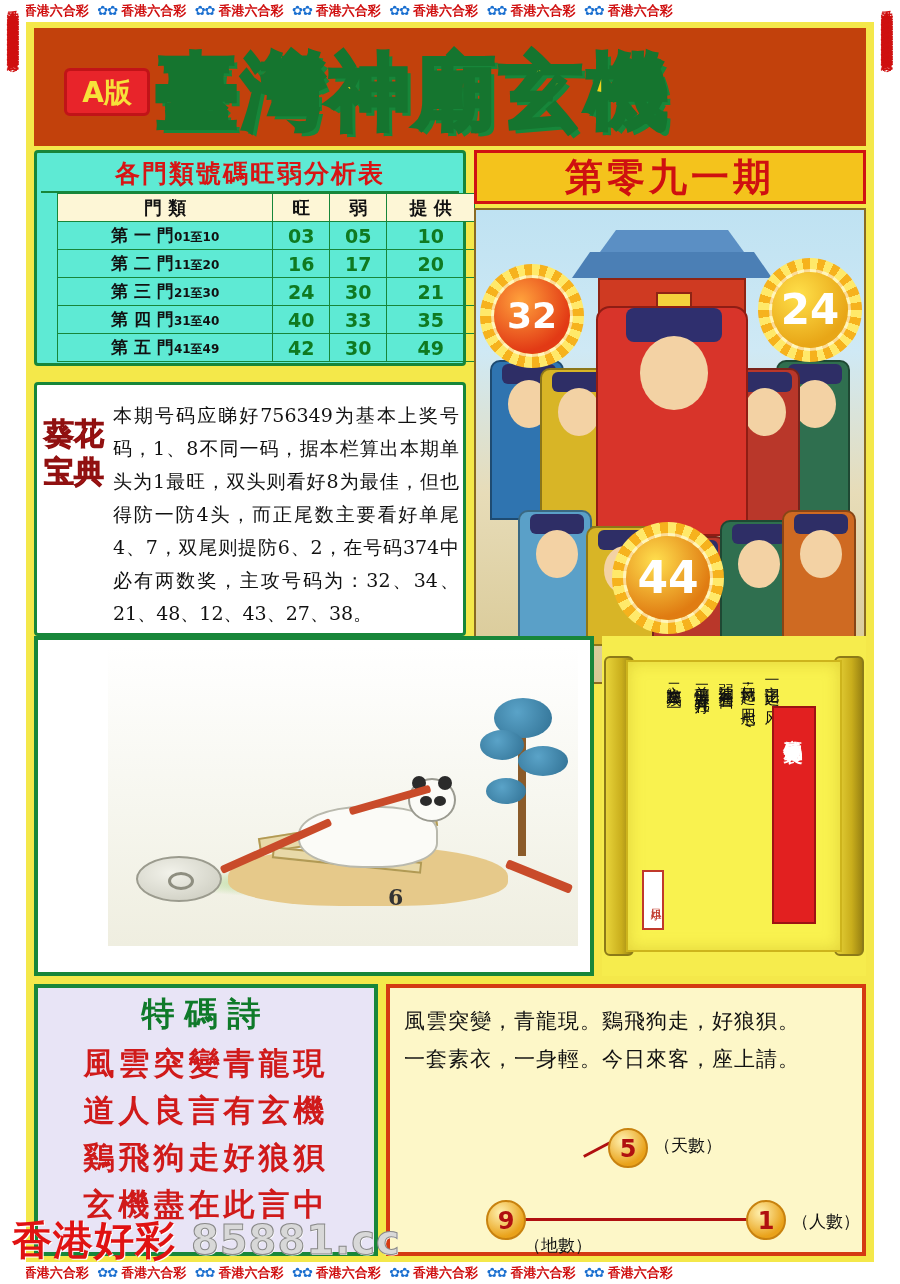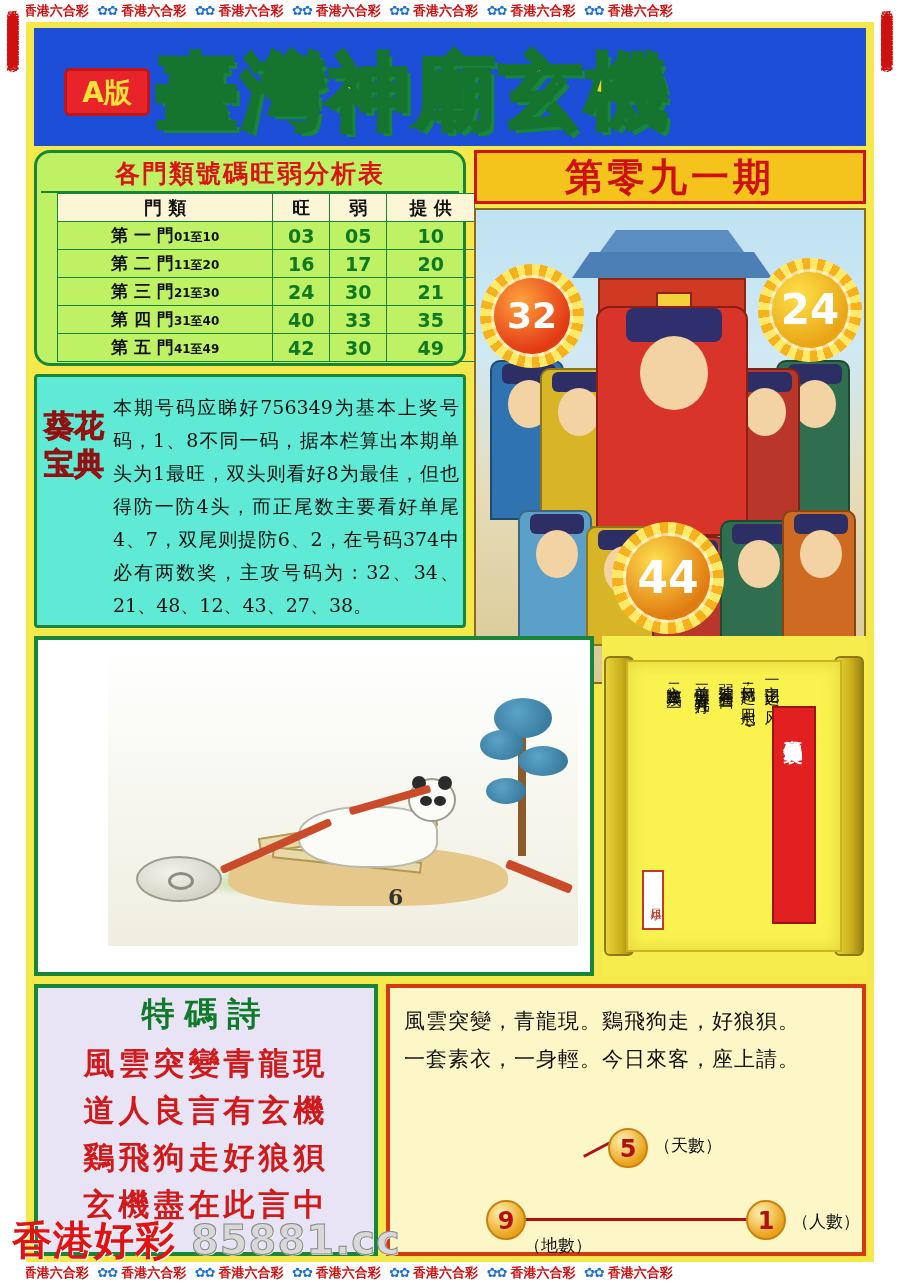--- a/index.html
+++ b/index.html
@@ -36,21 +36,21 @@
 
   .stage {
     position: absolute; left: 26px; top: 22px;
     width: 848px; height: 1240px;
     background: #f4e84a;
   }
 
   
   .title-bar {
     position: absolute; left: 8px; top: 6px; width: 832px; height: 118px;
-    background: #1d4ed8;
+    background: #c2410c;
   }
   .title-badge {
     position: absolute; left: 30px; top: 40px; width: 86px; height: 48px;
     background: #e8242a; border-radius: 6px; border: 3px solid #c11318;
     color: #f7e23a; font-size: 28px; font-weight: bold;
     text-align: center; line-height: 44px;
     font-family: "DejaVu Sans", sans-serif;
   }
   .title-main {
     position: absolute; left: 122px; top: 14px; width: 700px; height: 100px;
@@ -61,21 +61,21 @@
     letter-spacing: 4px;
     white-space: nowrap;
     font-family: "DejaVu Sans", sans-serif;
   }
 
   
   .panel { position: absolute; }
 
   .tbl-panel {
     left: 8px; top: 128px; width: 432px; height: 216px;
-    background: #bef264; border: 3px solid #17863a; border-radius: 16px;
+    background: #5eead4; border: 3px solid #17863a; border-radius: 4px;
     padding: 4px;
   }
   .tbl-title {
     text-align: center; font-size: 25px; font-weight: bold; color: #d81414;
     letter-spacing: 2px; line-height: 34px;
     border-bottom: 2px solid #17863a;
   }
   table.grid { width: 100%; border-collapse: collapse; margin-left: 16px; }
   table.grid th, table.grid td {
     border: 1px solid #17863a; text-align: center;
@@ -164,22 +164,22 @@
   .sunburst {
     position: absolute; border-radius: 50%;
     background: repeating-conic-gradient(#ffe96a 0 9deg, #f6b21d 9deg 18deg);
   }
   .sb1 { left: 4px; top: 54px; width: 104px; height: 104px; }
   .sb2 { left: 282px; top: 48px; width: 104px; height: 104px; }
   .sb3 { left: 136px; top: 312px; width: 112px; height: 112px; }
 
   
   .kuihua {
-    left: 8px; top: 352px; width: 432px; height: 254px;
-    background: #5eead4; border: 3px solid #17863a; border-radius: 4px;
+    left: 8px; top: 360px; width: 432px; height: 254px;
+    background: #ffffff; border: 3px solid #17863a; border-radius: 4px;
   }
   .kuihua-side {
     position: absolute; left: 6px; top: 30px; width: 62px;
     font-size: 30px; font-weight: bold; color: #e02020;
     line-height: 38px; text-align: center;
     -webkit-text-stroke: 1px #8f1010;
   }
   .kuihua-text {
     position: absolute; left: 76px; top: 14px; width: 346px;
     font-size: 19px; line-height: 33px; color: #111;

